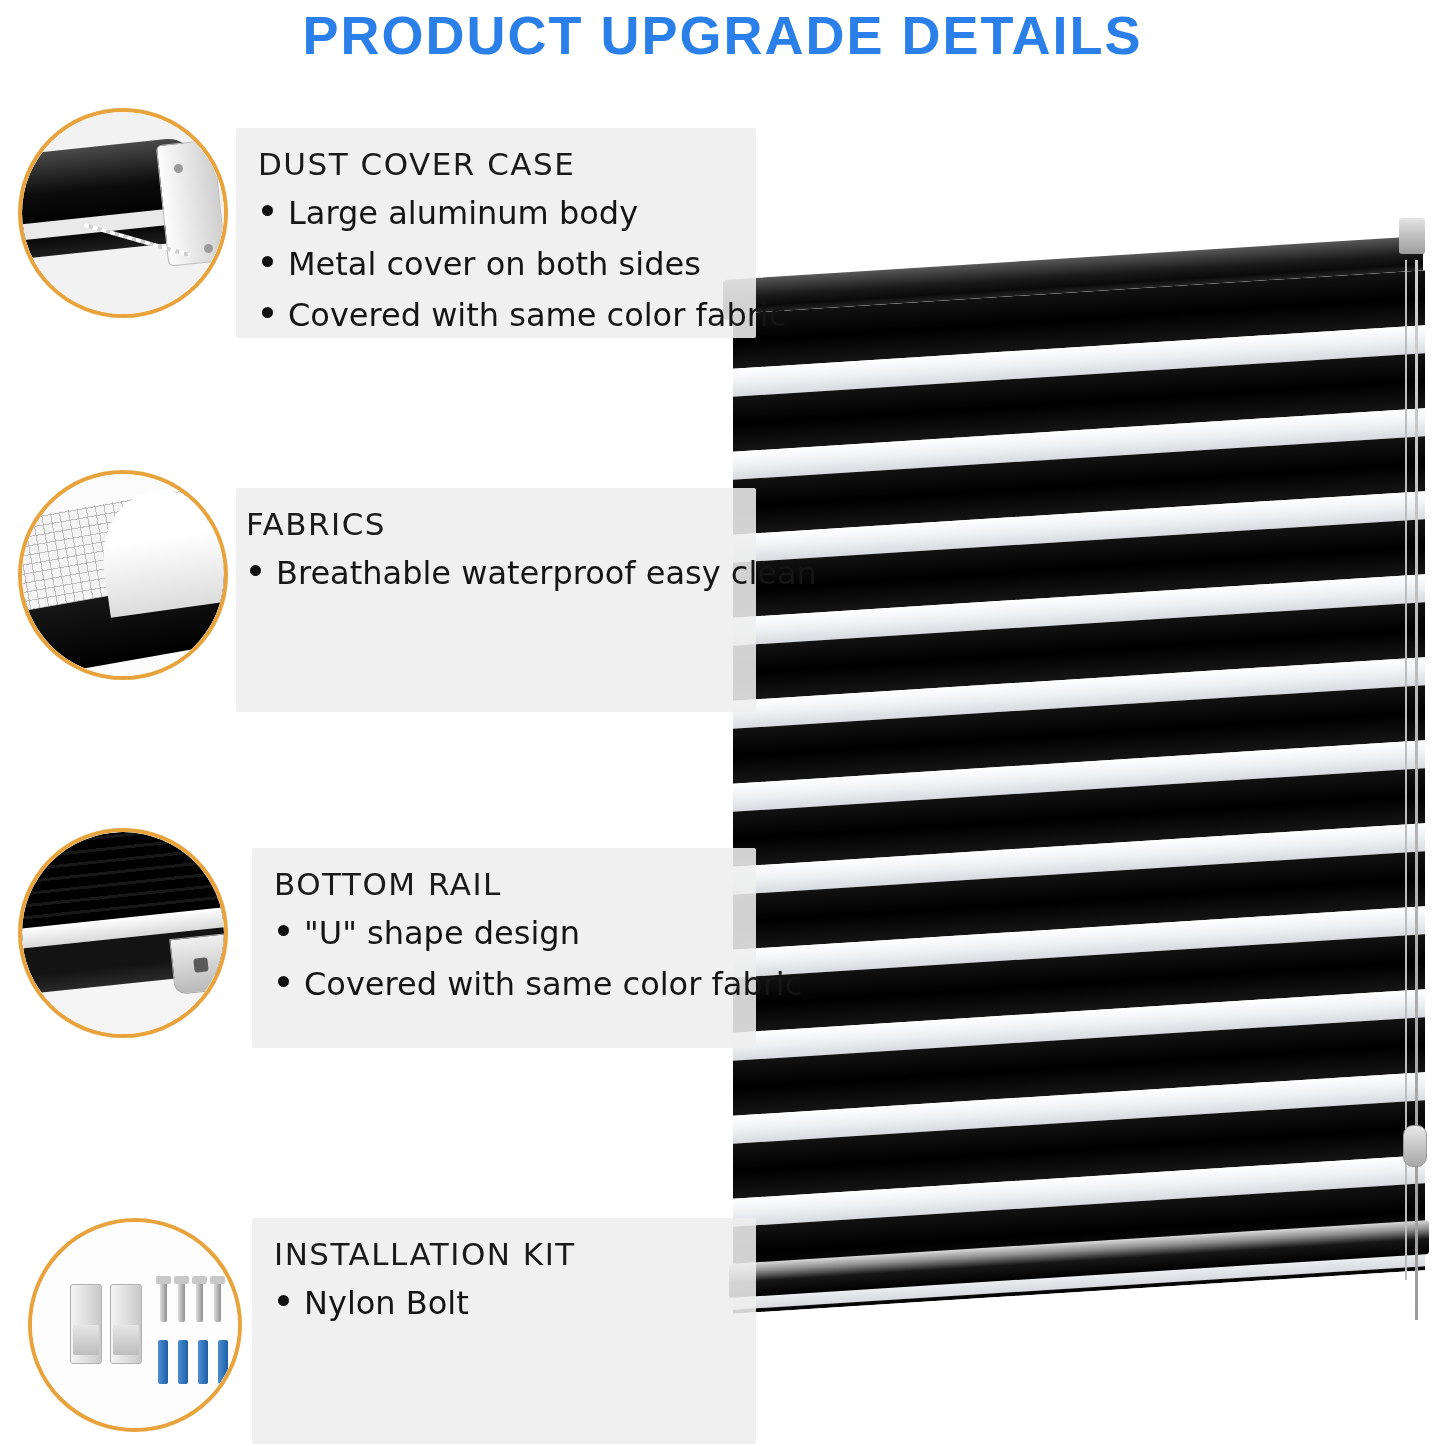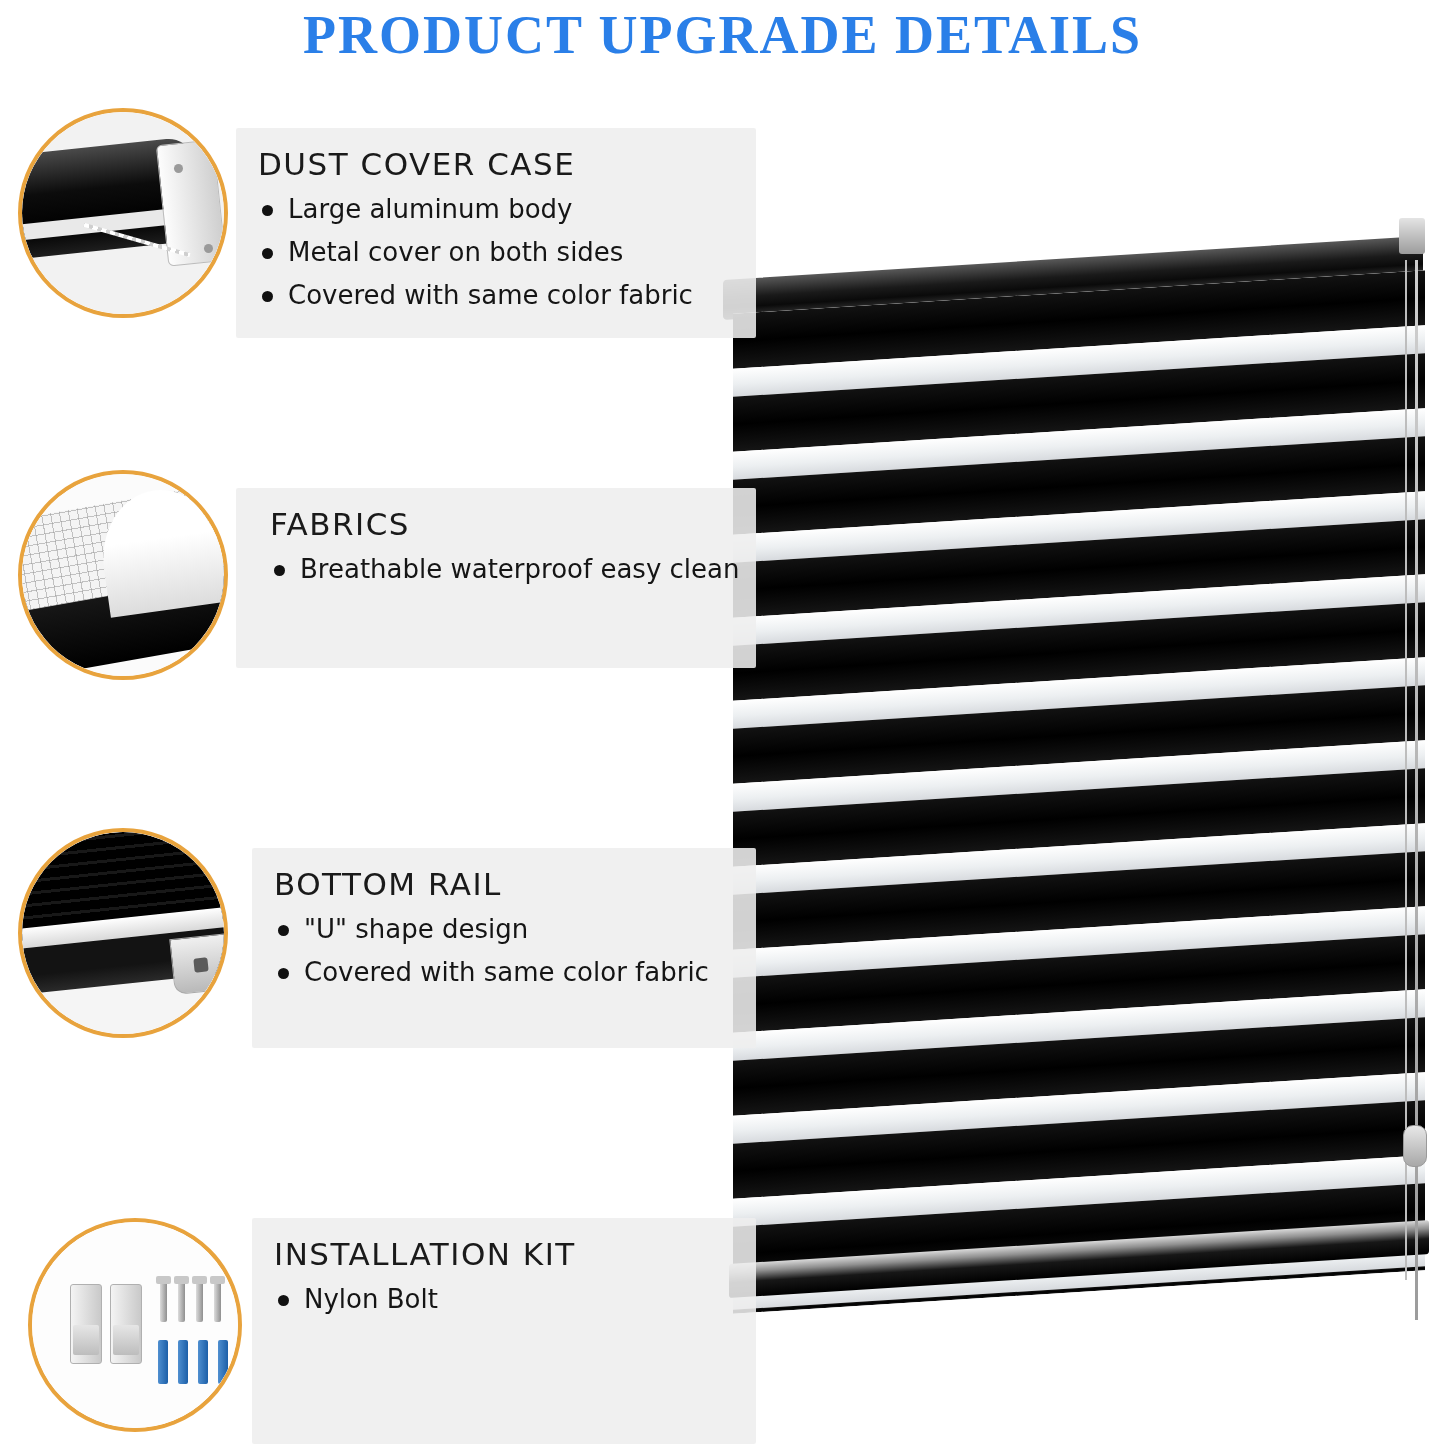--- a/index.html
+++ b/index.html
@@ -22,21 +22,21 @@
   .title {
     position: absolute;
     top: 4px;
     left: 0;
     width: 1445px;
     text-align: center;
     font-size: 54px;
     font-weight: bold;
     letter-spacing: 2px;
     color: #2a7fe8;
-    font-family: Liberation Serif, serif;
+    font-family: Liberation Sans, sans-serif;
   }
 
   
   .feature {
     position: absolute;
   }
   .panel {
     position: absolute;
     background: rgba(238,238,238,0.88);
     border-radius: 2px;
@@ -49,21 +49,21 @@
     color: #1a1a1a;
     font-family: "DejaVu Sans", sans-serif;
   }
   .panel ul {
     margin: 12px 0 0 0;
     padding: 0;
     list-style: none;
   }
   .panel li {
     position: relative;
-    font-size: 26px;
+    font-size: 32px;
     color: #151515;
     padding-left: 30px;
     margin-bottom: 13px;
     font-family: "DejaVu Sans", sans-serif;
     white-space: nowrap;
   }
   .panel li:before {
     content: "";
     position: absolute;
     left: 4px;
@@ -316,21 +316,21 @@
         <div class="dc-white"></div>
         <div class="dc-cap"></div>
         <div class="dc-screw" style="left:152px;top:52px;"></div>
         <div class="dc-screw" style="left:182px;top:132px;"></div>
         <div class="dc-chain"></div>
       </div>
     </div>
   </div>
 
   <div class="feature" style="left:0;top:470px;">
-    <div class="panel" style="left:236px;top:18px;width:520px;height:180px;padding:18px 34px;box-sizing:border-box;">
+    <div class="panel" style="left:236px;top:18px;width:520px;height:224px;padding:18px 10px;box-sizing:border-box;">
       <h3>FABRICS</h3>
       <ul>
         <li>Breathable waterproof easy clean</li>
       </ul>
     </div>
     <div class="thumb" style="left:18px;top:0;width:210px;height:210px;">
       <div class="thumb-inner">
         <div class="fb-bg"></div>
         <div class="fb-black"></div>
         <div class="fb-mesh"></div>

